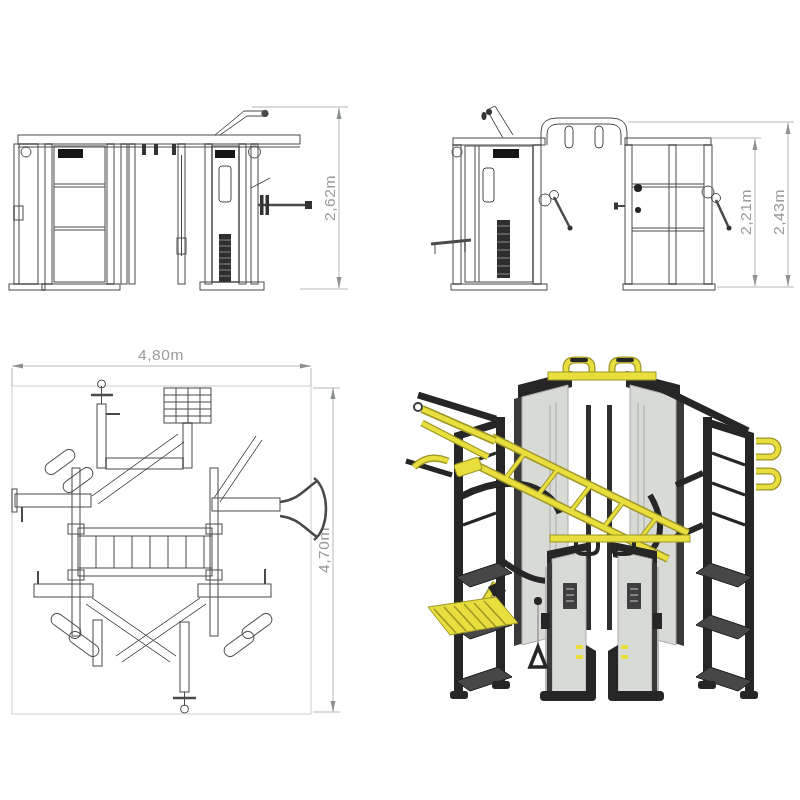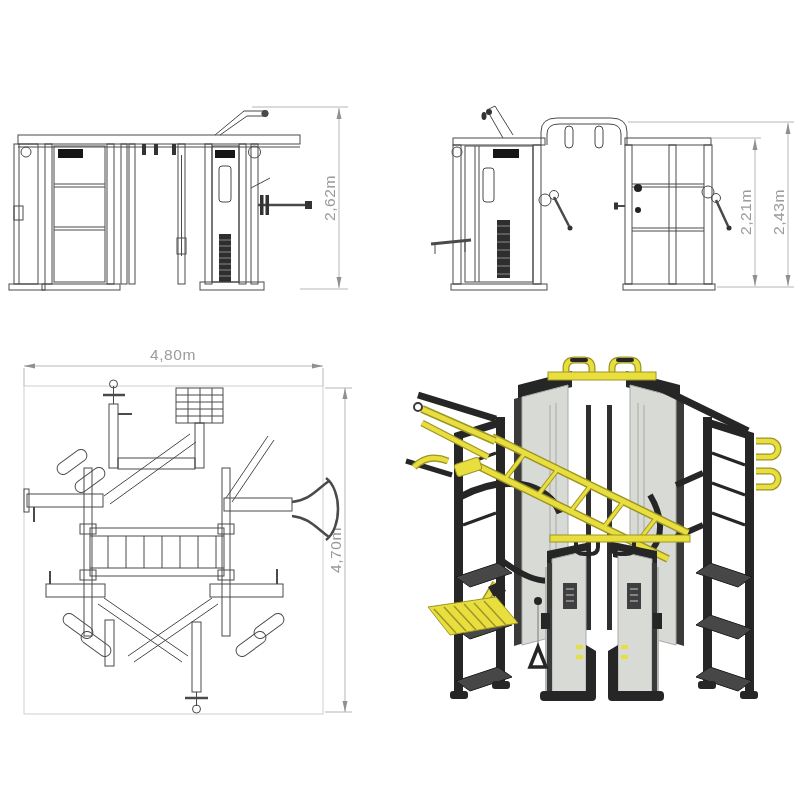--- a/index.html
+++ b/index.html
@@ -196,21 +196,21 @@
         <polygon points="327.5,62 330,51 332.5,62" fill="#8d9194"></polygon>
         <polygon points="327.5,187 330,198 332.5,187" fill="#8d9194"></polygon>
         <polygon points="360.5,46 363,35 365.5,46" fill="#8d9194"></polygon>
         <polygon points="360.5,187 363,198 365.5,187" fill="#8d9194"></polygon>
         <text class="dim-text" transform="translate(326 124) rotate(-90)" text-anchor="middle" fill="#9b9b9b">2,21m</text>
         <text class="dim-text" transform="translate(359 124) rotate(-90)" text-anchor="middle" fill="#9b9b9b">2,43m</text>
       </g>
     </svg>
   </div>
 
-  <div class="view" style="left:20px;top:338px;">
+  <div class="view" style="left:8px;top:338px;">
     <svg width="345" height="385" viewBox="0 0 345 385">
 
       <rect x="4" y="48" width="299" height="328" fill="none" stroke="#cfcfcf" stroke-width="1"></rect>
 
       <g>
         <g stroke="#b3b6b8" stroke-width="1">
           <line x1="4" y1="28" x2="303" y2="28"></line>
           <line x1="4" y1="30" x2="4" y2="48"></line>
           <line x1="303" y1="30" x2="303" y2="48"></line>
         </g>

